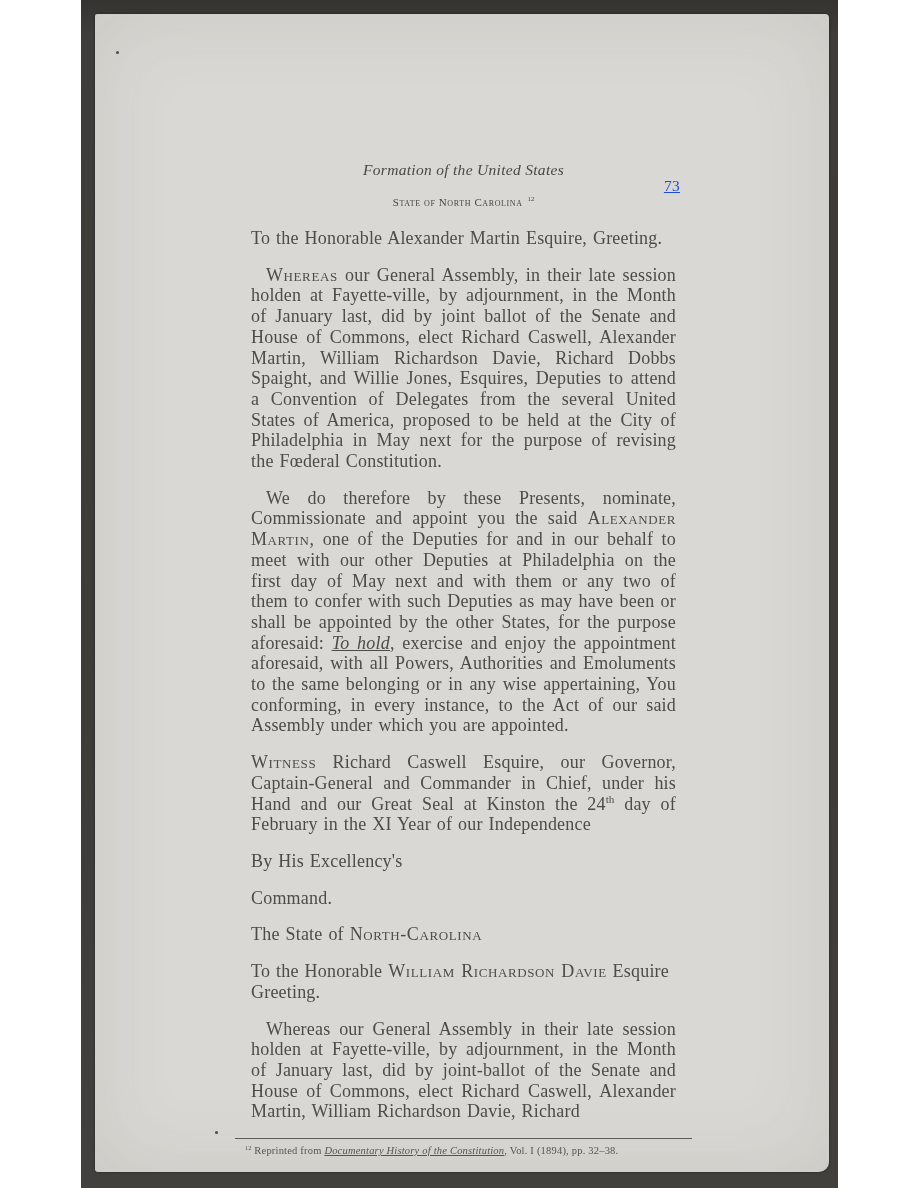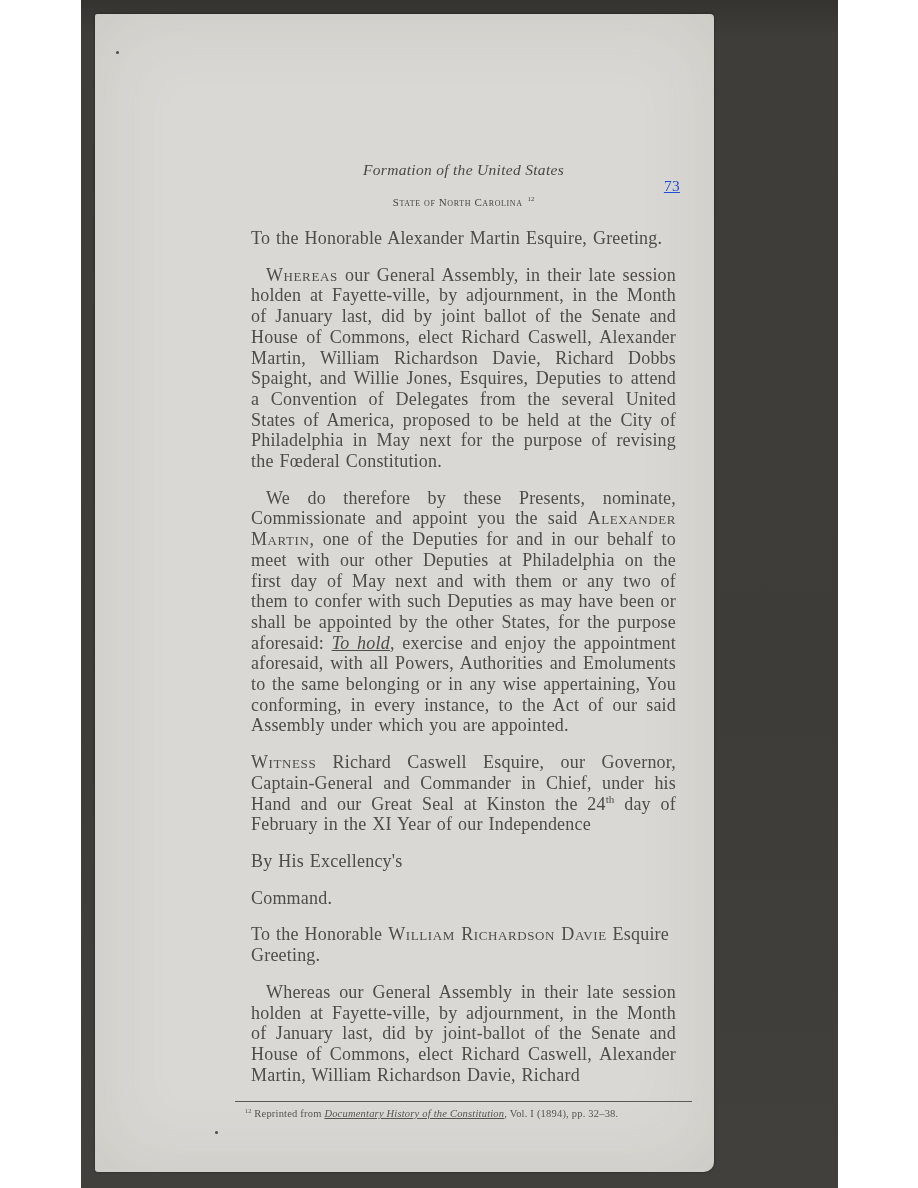--- a/index.html
+++ b/index.html
@@ -6,21 +6,21 @@
   body {
     width:918px; height:1188px; position:relative;
     background:#ffffff; overflow:hidden;
     font-family:"Liberation Serif", serif;
   }
   .scan-area {
     position:absolute; left:81px; top:0; width:757px; height:1188px;
     background:linear-gradient(180deg,#34332f 0%, #3e3d3a 3%, #3d3c39 60%, #41403d 100%);
   }
   .paper {
-    position:absolute; left:14px; top:14px; width:619px; height:1158px;
+    position:absolute; left:14px; top:14px; width:734px; height:1158px;
     background:#d9d8d4;
     border-radius:2px 4px 10px 3px;
     box-shadow: inset 0 0 80px rgba(95,90,72,0.12), 0 0 3px rgba(0,0,0,0.45);
   }
   .content {
     position:absolute; left:140px; top:146px; width:457px;
   }
   .running-head {
     position:relative; text-align:center; font-style:italic;
     font-size:15.5px; line-height:20px; color:#4a4845; margin-bottom:12px;
@@ -73,20 +73,21 @@
 
       <div class="section-heading"><span class="seg-sc">State of North Carolina</span><span> </span><span class="seg-sup">12</span></div>
 
       <div class="body-text">
         <p class="no-justify"><span>To the Honorable Alexander Martin Esquire, Greeting.</span></p>
         <p class="indent"><span class="seg-sc">Whereas</span><span> our General Assembly, in their late session holden at Fayette-ville, by adjournment, in the Month of January last, did by joint ballot of the Senate and House of Commons, elect Richard Caswell, Alexander Martin, William Richardson Davie, Richard Dobbs Spaight, and Willie Jones, Esquires, Deputies to attend a Convention of Delegates from the several United States of America, proposed to be held at the City of Philadelphia in May next for the purpose of revising the Fœderal Constitution.</span></p>
         <p class="indent"><span>We do therefore by these Presents, nominate, Commissionate and appoint you the said </span><span class="seg-sc">Alexander Martin</span><span>, one of the Deputies for and in our behalf to meet with our other Deputies at Philadelphia on the first day of May next and with them or any two of them to confer with such Deputies as may have been or shall be appointed by the other States, for the purpose aforesaid: </span><span class="seg-i">To hold</span><span>, exercise and enjoy the appointment aforesaid, with all Powers, Authorities and Emoluments to the same belonging or in any wise appertaining, You conforming, in every instance, to the Act of our said Assembly under which you are appointed.</span></p>
         <p class="witness-block"><span class="seg-sc">Witness</span><span> Richard Caswell Esquire, our Governor, Captain-General and Commander in Chief, under his Hand and our Great Seal at Kinston the 24</span><span class="seg-sup">th</span><span> day of February in the XI Year of our Independence</span></p>
         <p class="ml-17 no-justify"><span>By His Excellency's</span></p>
         <p class="no-justify"><span>Command.</span></p>
+        <p class="gap-top no-justify"><span>The State of </span><span class="seg-sc">North-Carolina</span></p>
         <p class="no-justify"><span>To the Honorable </span><span class="seg-sc">William Richardson Davie</span><span> Esquire Greeting.</span></p>
         <p class="indent"><span>Whereas our General Assembly in their late session holden at Fayette-ville, by adjournment, in the Month of January last, did by joint-ballot of the Senate and House of Commons, elect Richard Caswell, Alexander Martin, William Richardson Davie, Richard</span></p>
       </div>
 
       <div class="footnote"><span class="seg-sup">12</span><span> Reprinted from </span><span class="seg-i">Documentary History of the Constitution</span><span>, Vol. I (1894), pp. 32–38.</span></div>
 
     </div>
   </div>
 </div>
 

